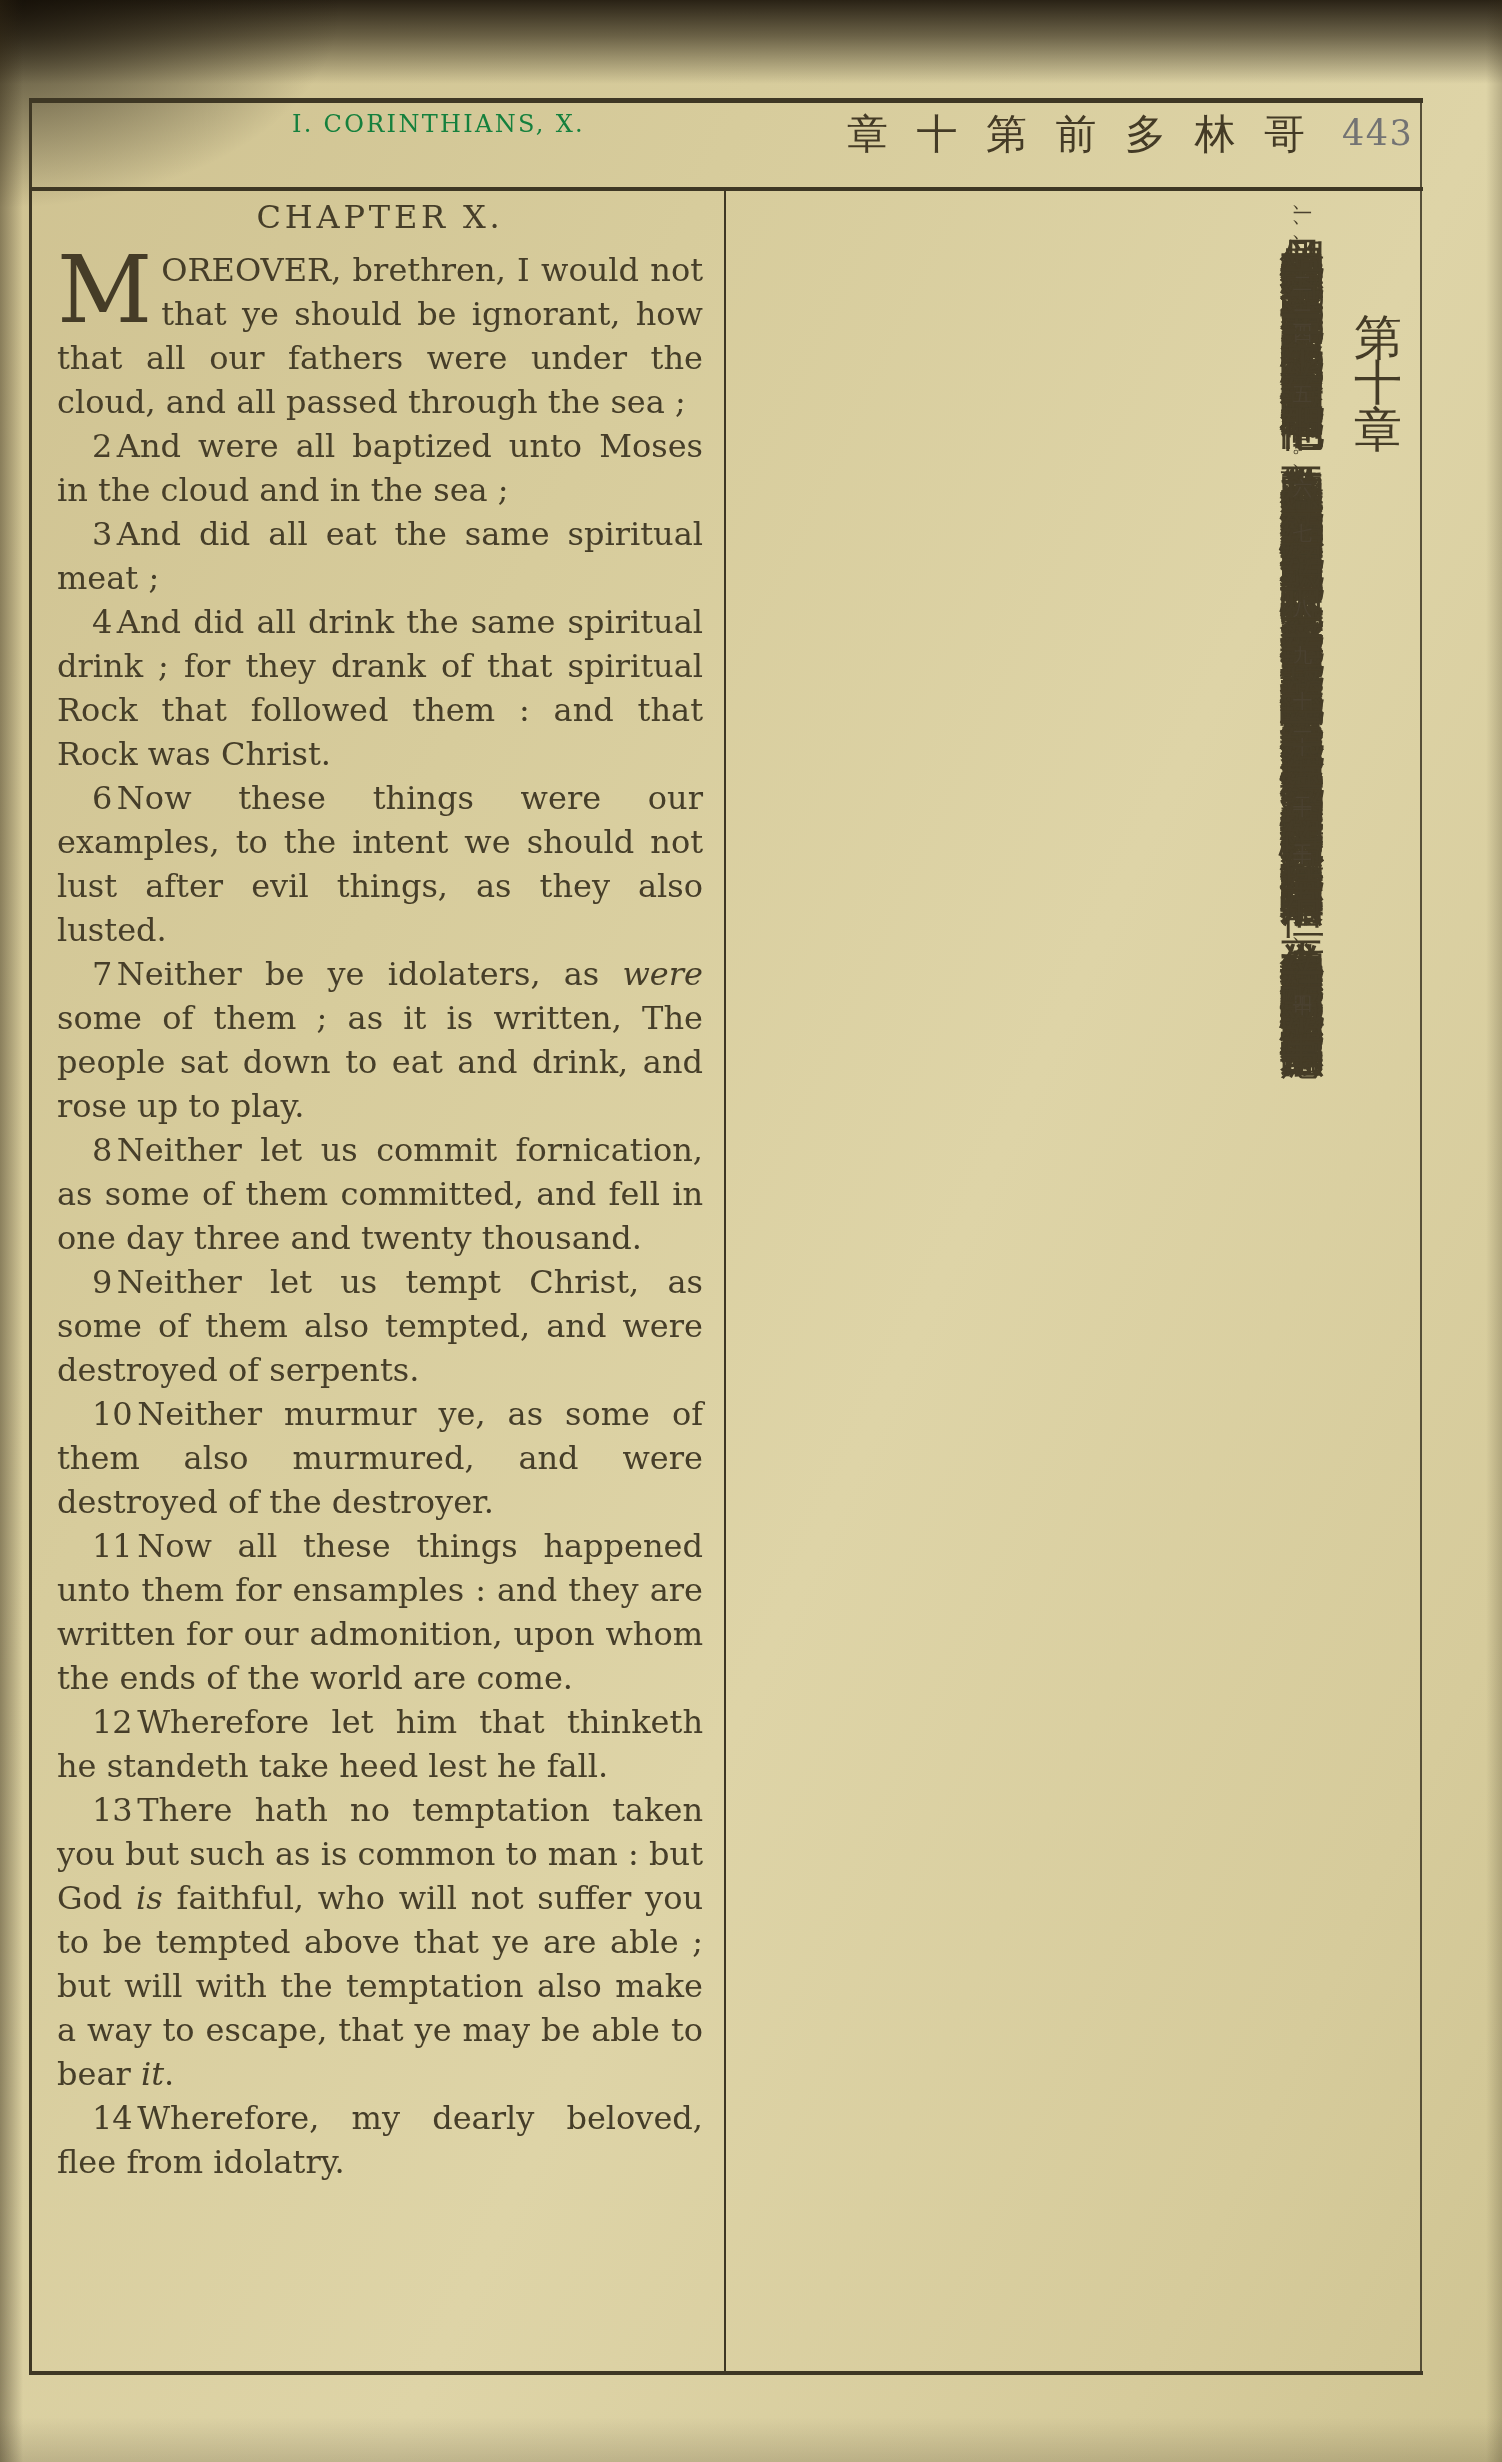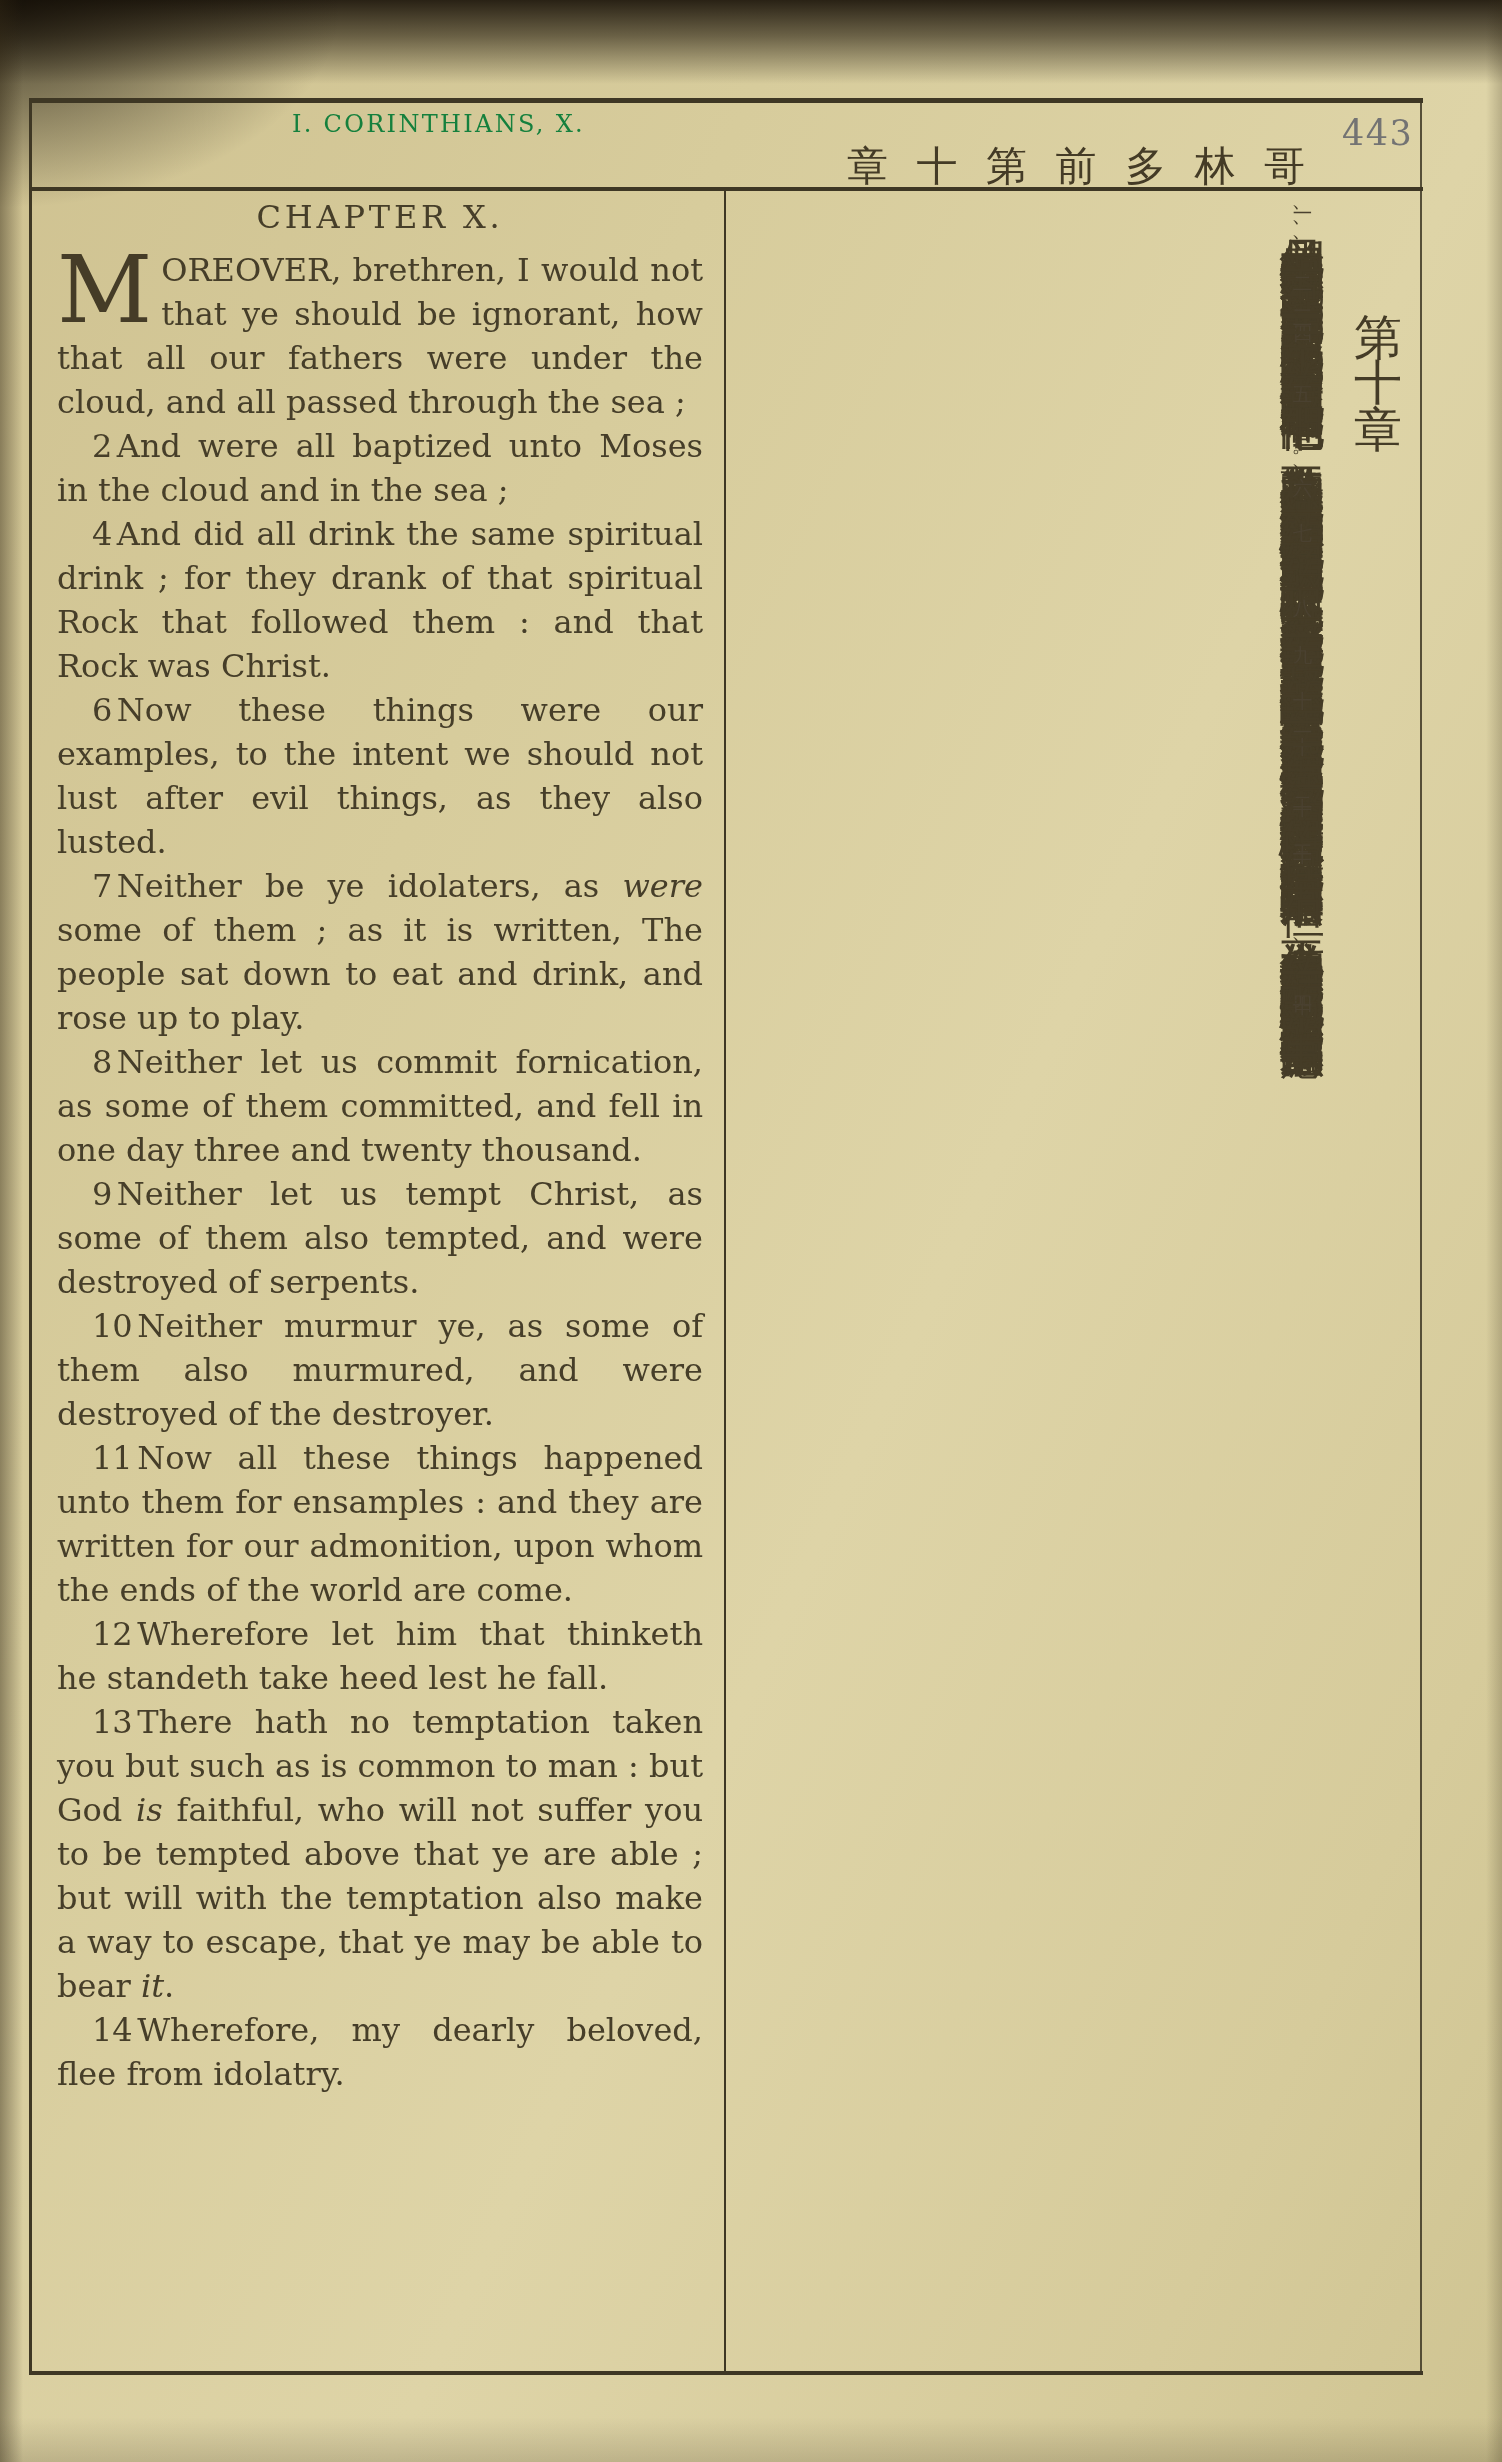--- a/index.html
+++ b/index.html
@@ -27,21 +27,21 @@
   .rule-mid    { left:28.5px; top:187px; width:1394px; height:3.8px; }
   .rule-bottom { left:28.5px; top:2371px; width:1394px; height:3.8px; }
   .border-left  { left:28.5px; top:98px; width:3px; height:2276px; }
   .border-right { left:1420px; top:98px; width:2.3px; height:2276px; opacity:.85; }
   .divider      { left:724px; top:189px; width:2.3px; height:2183px; }
 
   
   .header-left { position:absolute; left:59px; top:110px; width:526px; text-align:right;
     font-size:24px; letter-spacing:2.3px; color:#15803d; white-space:nowrap; }
   .header-cjk { position:absolute; left:847px; top:107px; font-size:41px; letter-spacing:28.5px;
-    font-family:"DejaVu Sans", sans-serif; white-space:nowrap; color:#443b26;margin-top:32px; }
+    font-family:"DejaVu Sans", sans-serif; white-space:nowrap; color:#443b26; }
   .page-num { position:absolute; left:1342px; top:113px; font-size:35px; letter-spacing:1.5px; color:#737373; }
 
   
   .en-col { position:absolute; left:57px; top:195px; width:646px;
     font-size:32px; line-height:44px; text-align:justify; color:#463e29; }
   .en-chapter { text-align:center; font-size:32px; letter-spacing:3.8px; line-height:39px; margin:3px 0 10.5px 0; }
   .en-col p.verse { margin:0; text-indent:35px; }
   .en-col p.verse.first { text-indent:0; }
   .dropcap { float:left; font-size:93px; line-height:77px; padding:4.5px 9px 0 0; color:#453c27; }
   .vnum { padding-right:4.5px; }
@@ -75,20 +75,21 @@
 
 <div class="header-left">I. CORINTHIANS, X.</div>
 <div class="header-cjk">章十第前多林哥</div>
 <div class="page-num">443</div>
 
 <div class="en-col">
   <div class="en-chapter">CHAPTER X.</div>
   <div id="en-verses">
       <p class="verse first"><span class="dropcap">M</span>OREOVER, brethren, I would not that ye should be ignorant, how that all our fathers were under the cloud, and all passed through the sea ;</p>
       <p class="verse"><span class="vnum">2</span>And were all baptized unto Moses in the cloud and in the sea ;</p>
+      <p class="verse"><span class="vnum">3</span>And did all eat the same spiritual meat ;</p>
       <p class="verse"><span class="vnum">4</span>And did all drink the same spiritual drink ; for they drank of that spiritual Rock that followed them : and that Rock was Christ.</p>
       <p class="verse"><span class="vnum">6</span>Now these things were our examples, to the intent we should not lust after evil things, as they also lusted.</p>
       <p class="verse"><span class="vnum">7</span>Neither be ye idolaters, as <i>were</i> some of them ; as it is written, The people sat down to eat and drink, and rose up to play.</p>
       <p class="verse"><span class="vnum">8</span>Neither let us commit fornication, as some of them committed, and fell in one day three and twenty thousand.</p>
       <p class="verse"><span class="vnum">9</span>Neither let us tempt Christ, as some of them also tempted, and were destroyed of serpents.</p>
       <p class="verse"><span class="vnum">10</span>Neither murmur ye, as some of them also murmured, and were destroyed of the destroyer.</p>
       <p class="verse"><span class="vnum">11</span>Now all these things happened unto them for ensamples : and they are written for our admonition, upon whom the ends of the world are come.</p>
       <p class="verse"><span class="vnum">12</span>Wherefore let him that thinketh he standeth take heed lest he fall.</p>
       <p class="verse"><span class="vnum">13</span>There hath no temptation taken you but such as is common to man : but God <i>is</i> faithful, who will not suffer you to be tempted above that ye are able ; but will with the temptation also make a way to escape, that ye may be able to bear <i>it</i>.</p>
       <p class="verse"><span class="vnum">14</span>Wherefore, my dearly beloved, flee from idolatry.</p>

